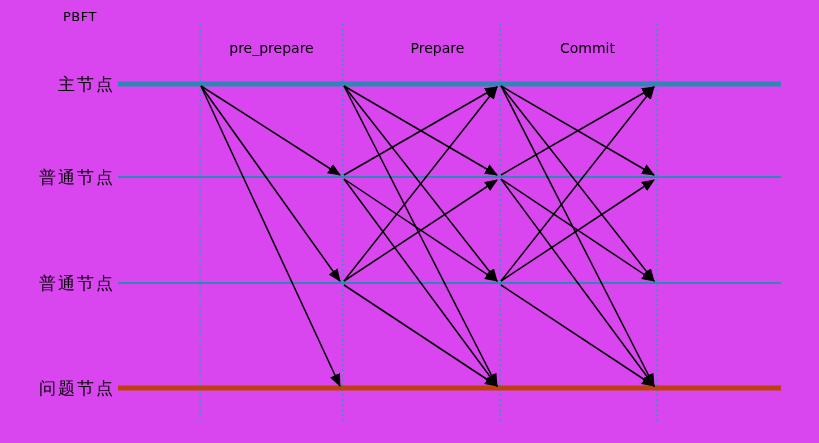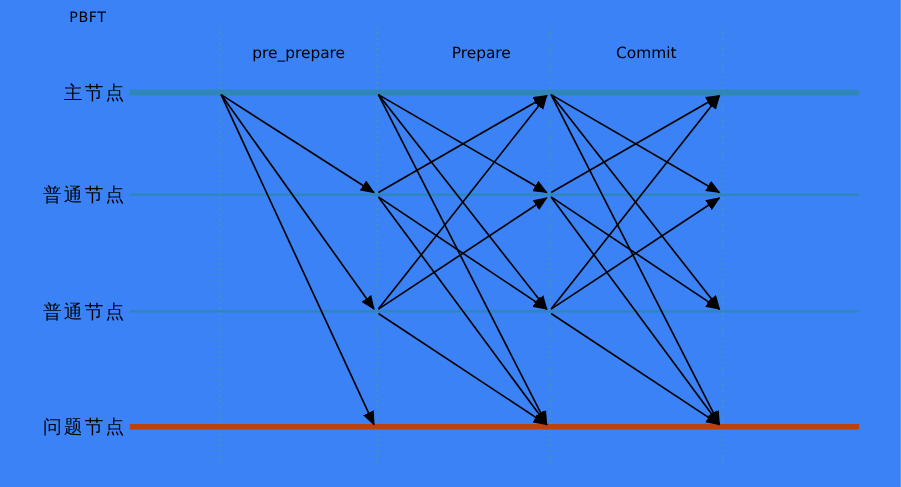--- a/index.html
+++ b/index.html
@@ -5,21 +5,21 @@
   html, body {
     margin: 0;
     padding: 0;
     background: #ffffff;
     font-family: "DejaVu Sans", "Liberation Sans", sans-serif;
   }
   .canvas {
     position: relative;
     width: 819px;
     height: 443px;
-    background: #3b82f6;
+    background: #d946ef;
     overflow: hidden;
   }
   .title {
     position: absolute;
     left: 63px;
     top: 9px;
     font-size: 13px;
     color: #000000;
     letter-spacing: 0.5px;
   }

